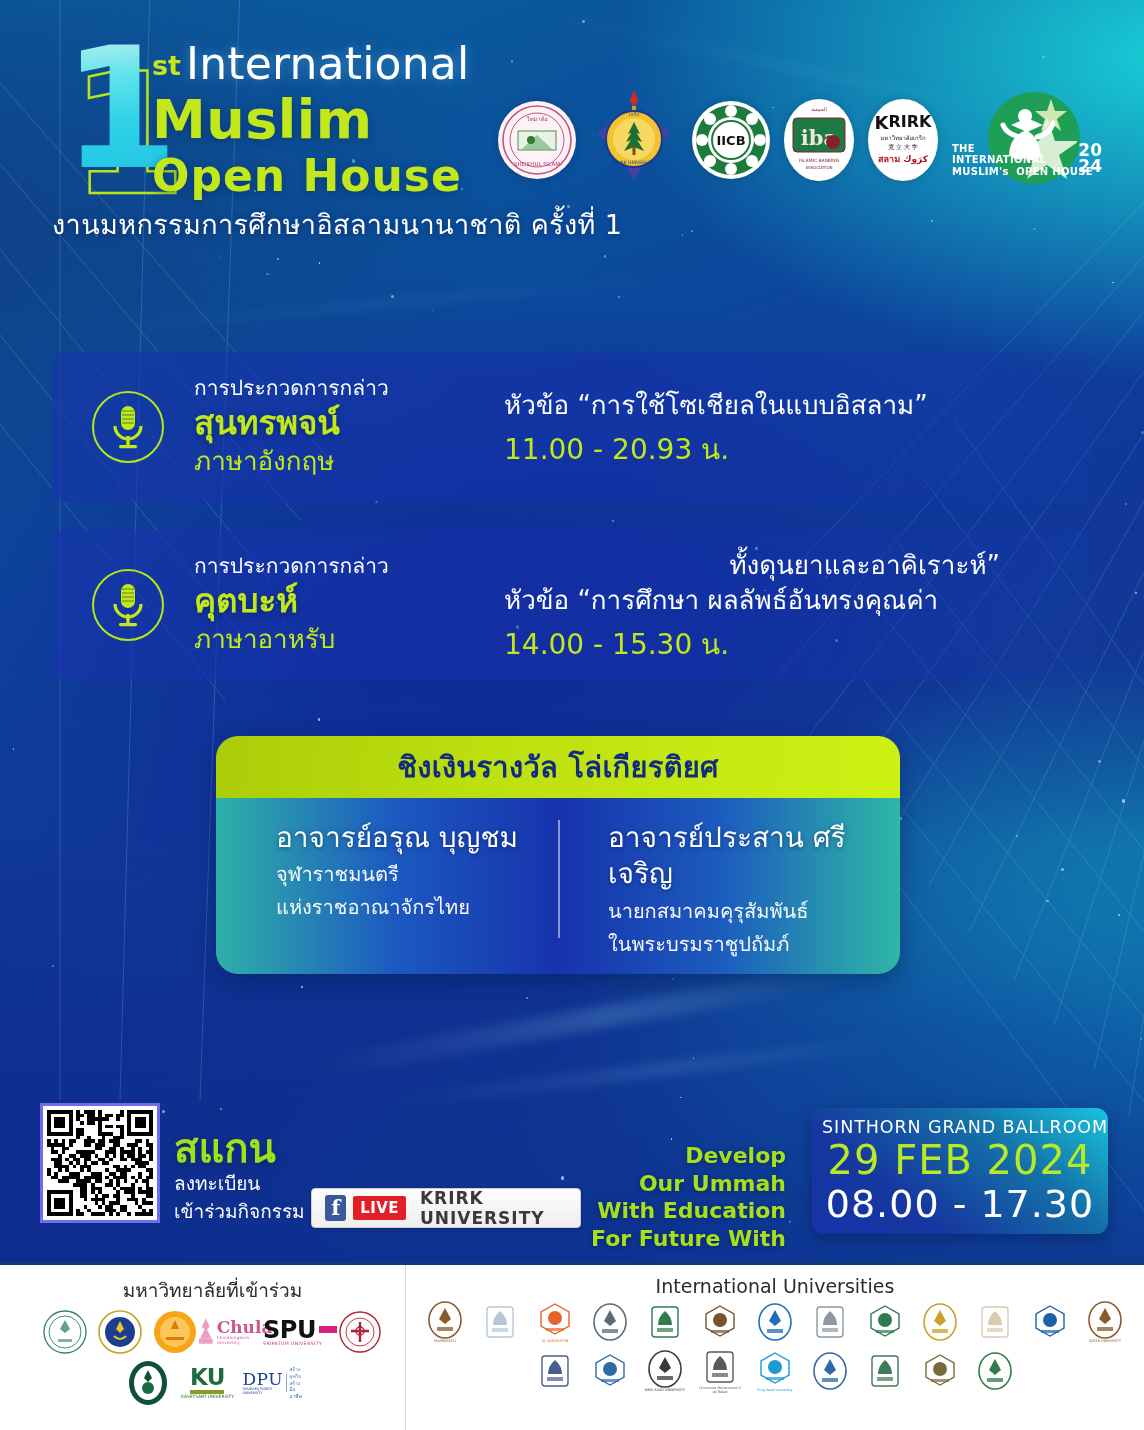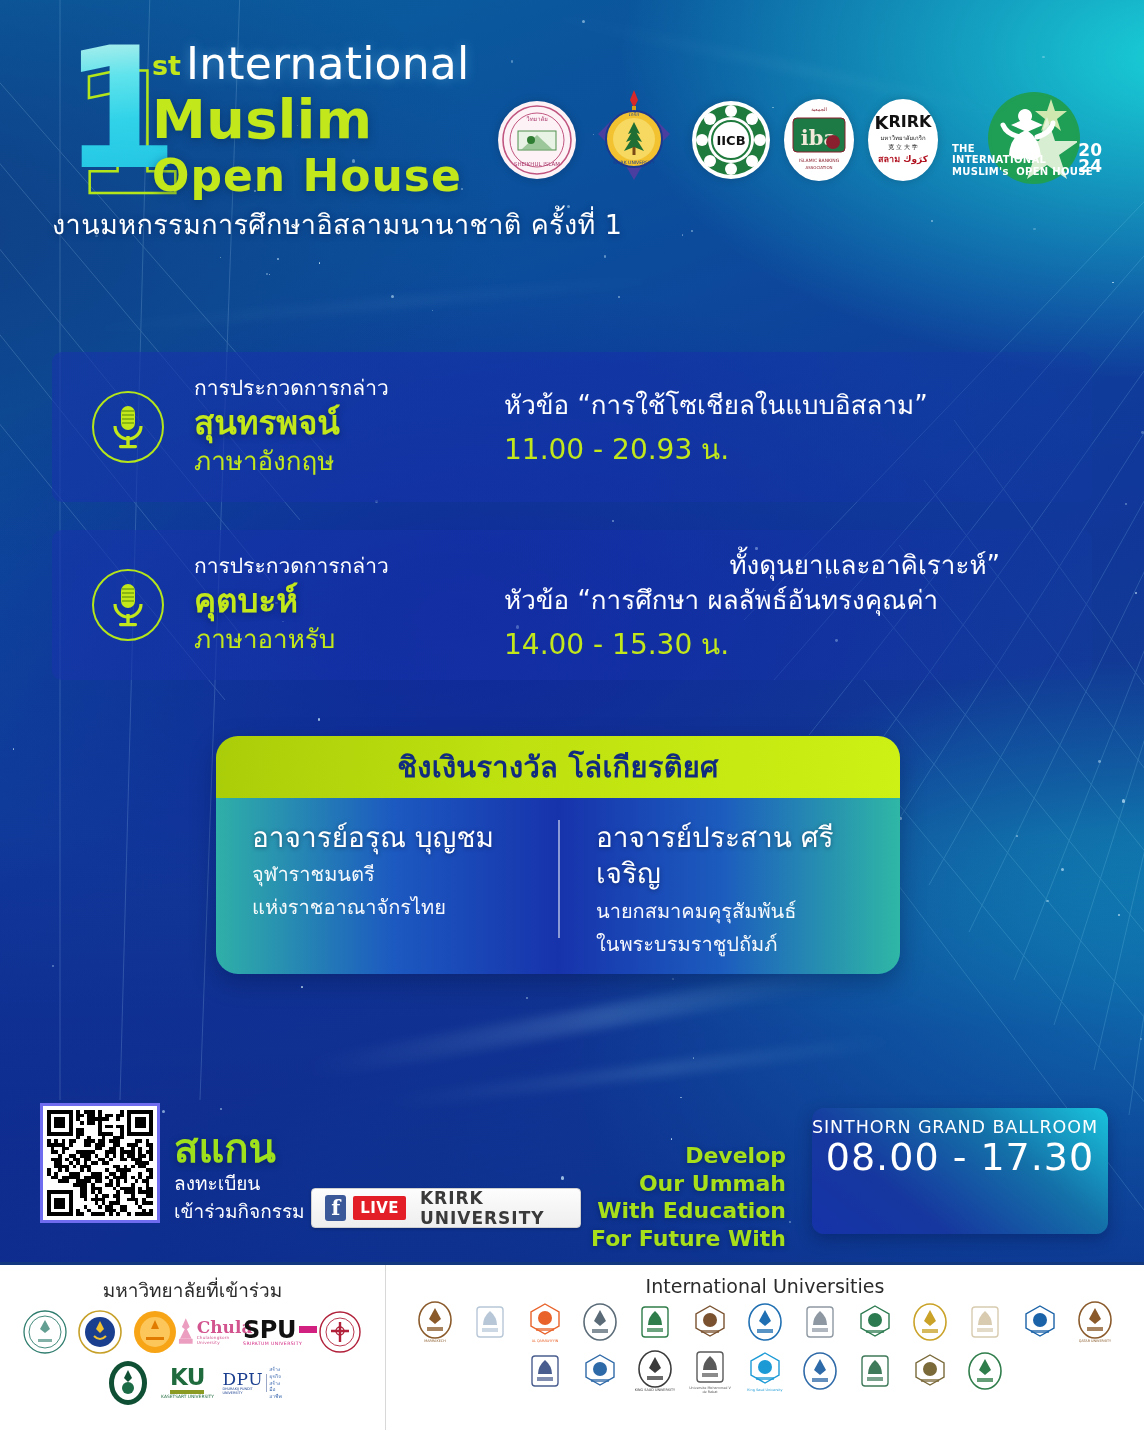--- a/index.html
+++ b/index.html
@@ -214,21 +214,21 @@
   }
   .prize-body {
     height: 176px;
     background:
       linear-gradient(90deg, #2fb0a8 0%, #1c59c0 26%, #1733ac 50%, #1c5cbe 74%, #2fb7a6 100%);
     display: flex; align-items: flex-start;
     padding: 22px 0 0 0;
     position: relative;
   }
   .judge {
-    flex: 1; padding: 0 26px 0 36px;
+    flex: 1; padding: 0 26px 0 60px;
   }
   .judge + .judge { padding-left: 40px; }
   .judge-div {
     position: absolute; left: 50%; top: 22px; width: 2px; height: 118px;
     background: rgba(255,255,255,.5);
   }
   .judge-name { color: #ffffff; font-size: 28px; font-weight: 400; line-height: 1.3;
                 text-shadow: 0 1px 4px rgba(0,20,60,.5); }
   .judge-role { color: #ffffff; font-size: 20px; font-weight: 400; line-height: 1.45; margin-top: 4px; opacity: .96;}
 
@@ -273,30 +273,31 @@
   }
 
   .datebox {
     position: absolute; left: 812px; top: 1108px;
     width: 296px; height: 126px;
     border-radius: 12px;
     background: linear-gradient(38deg, #1633a8 0%, #16379f 30%, #1470a8 66%, #19c4dd 100%);
     padding: 9px 0 0 0;
     box-shadow: 0 5px 16px rgba(0,15,60,.35);
   }
-  .db-venue { color: #ffffff; font-size: 17.5px; text-align: left; letter-spacing: .9px; }
+  .db-venue { color: #ffffff; font-size: 17.5px; text-align: right; letter-spacing: .9px; }
   .db-date  { color: #b9e924; font-size: 40px; font-weight: 400; text-align: center; letter-spacing: 1px; line-height: 1.18;}
   .db-time  { color: #ffffff; font-size: 38px; font-weight: 400; text-align: center; letter-spacing: 1px; line-height: 1.1;}
 
   
   .footer {
     position: absolute; left: 0; bottom: 0; width: 100%; height: 168px;
     background: #ffffff;
     border-top: 3px solid #12387f;
     display: flex;
+    padding-left: 20px;
   }
   .foot-col { position: relative; height: 100%; padding-top: 10px; }
   .foot-thai { flex: 0 0 386px; border-right: 1px solid #d8d8d8; }
   .foot-intl { flex: 1; }
   .foot-title { text-align: center; font-size: 19px; color: #2b2b2b; margin-bottom: 4px; }
   .foot-title.small { font-size: 19px; }
 
   .logo-grid { display: flex; flex-wrap: wrap; justify-content: center; align-items: center; gap: 5px 9px; padding: 0 8px; }
   .flogo { display:flex; align-items:center; justify-content:center; }
   .txtlogo { font-weight: 700; letter-spacing: -.5px; }
@@ -1075,20 +1076,21 @@
 
   <div class="slogan">
     <div>Develop</div>
     <div>Our Ummah</div>
     <div>With Education</div>
     <div>For Future With</div>
   </div>
 
   <div class="datebox">
     <div class="db-venue">SINTHORN GRAND BALLROOM</div>
+    <div class="db-date">29 FEB 2024</div>
     <div class="db-time">08.00 - 17.30</div>
   </div>
 
   <div class="footer">
 
     <div class="foot-col foot-thai">
       <div class="foot-title">มหาวิทยาลัยที่เข้าร่วม</div>
       <div class="logo-grid">
 
         <div class="fi">

